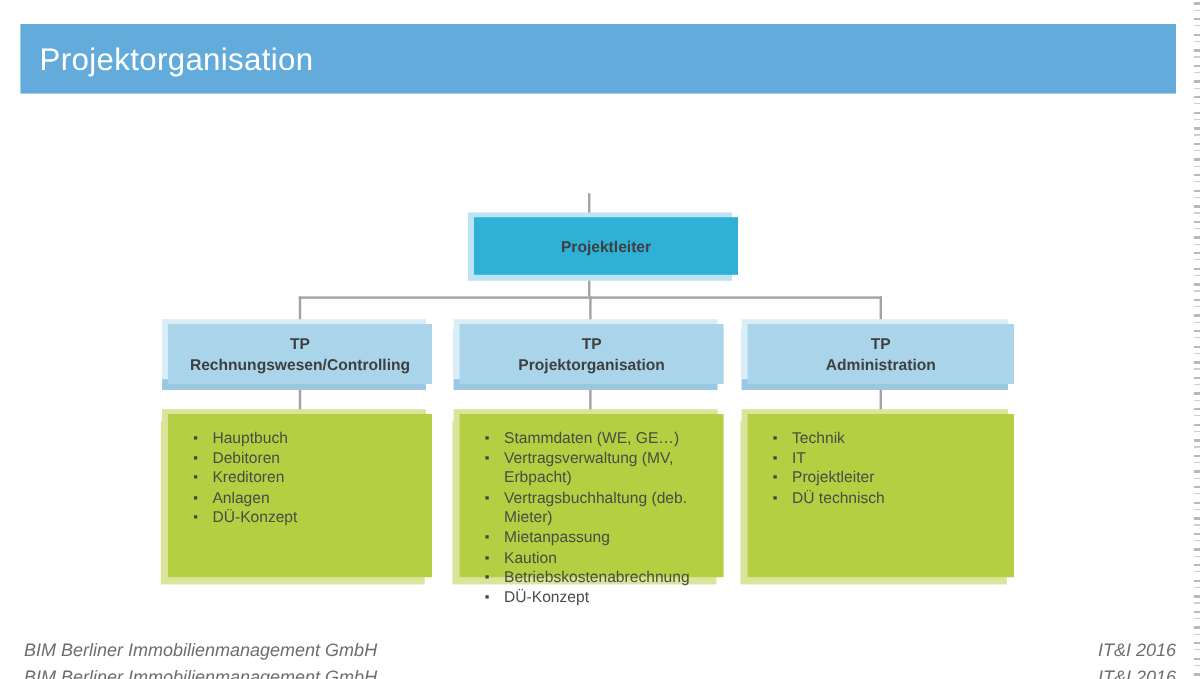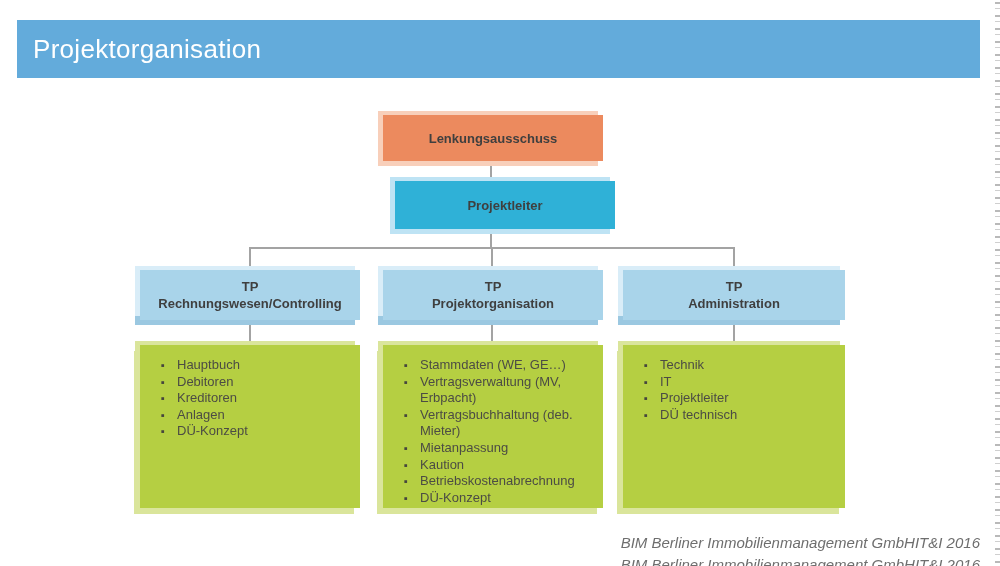--- a/index.html
+++ b/index.html
@@ -18,21 +18,21 @@
             box-shadow:-5px -4px 0 var(--orange_pale,#F8CFBA),-5px 5px 0 var(--orange_pale,#F8CFBA);}
   .box-manager{left:383px;top:181px;width:220px;height:48px;background:var(--cyan,#2FB1D7);
             box-shadow:-5px -4px 0 var(--cyan_pale,#BEE3F4),-5px 5px 0 var(--cyan_pale,#BEE3F4);margin-left:12px;}
   .box-tp{top:270px;height:50px;background:var(--lightblue,#A9D4EA);
             box-shadow:-5px -4px 0 var(--lightblue_pale,#D9EDF8),-5px 5px 0 var(--lightblue_mid,#9BC8E1);text-align:center;}
   .tp-1{left:140px;width:220px;}
   .tp-2{left:383px;width:220px;}
   .tp-3{left:623px;width:222px;}
 
   
-  .box-list{position:absolute;top:345px;height:163px;background:var(--green,#B5CF42);
+  .box-list{position:absolute;top:345px;height:136px;background:var(--green,#B5CF42);
             box-shadow:-5px -4px 0 var(--green_pale,#DAE59B),-6px 6px 0 var(--green_pale,#DAE59B);
             z-index:2;box-sizing:border-box;}
   .box-list ul{list-style:none;margin:12px 0 0 0;padding:0 10px 0 21px;}
   .box-list li{position:relative;padding-left:16px;font-size:13px;line-height:16.6px;
                color:#4C4C44;font-weight:400;}
   .box-list li::before{content:"▪";position:absolute;left:0;top:0;font-size:11px;color:#45453D;}
 
   
   .conn{position:absolute;background:var(--connector_gray,#A3A3A3);z-index:1;}
   .v{width:2px;}
@@ -41,21 +41,21 @@
   .c-mgr-down{left:490px;top:229px;height:18px;}
   .c-hbar{left:249px;top:247px;width:486px;}
   .c-drop-1{left:249px;top:247px;height:23px;}
   .c-drop-2{left:491px;top:247px;height:23px;}
   .c-drop-3{left:733px;top:247px;height:23px;}
   .c-tp-1{left:249px;top:320px;height:25px;}
   .c-tp-2{left:491px;top:320px;height:25px;}
   .c-tp-3{left:733px;top:320px;height:25px;}
 
   
-  .footer-row{position:absolute;left:0;width:1000px;display:flex;justify-content:flex-end;
+  .footer-row{position:absolute;left:0;width:1000px;display:flex;justify-content:space-between;
               padding:0 20px;box-sizing:border-box;font-style:italic;font-size:15px;
               color:#6E6E6E;line-height:20px;}
   .footer-main{top:533px;}
   .footer-clipped{top:555px;}
 
   
   .edge-texture{position:absolute;right:0;top:0;width:5px;height:566px;z-index:5;
       background:repeating-linear-gradient(180deg,
         transparent 0 2px,#b9b9b9 2px 4px,transparent 4px 8px,
         #cfcfcf 8px 9px,transparent 9px 13px);}
@@ -72,23 +72,20 @@
   <div class="conn v c-root-mgr"></div>
   <div class="conn v c-mgr-down"></div>
   <div class="conn h c-hbar"></div>
   <div class="conn v c-drop-1"></div>
   <div class="conn v c-drop-2"></div>
   <div class="conn v c-drop-3"></div>
   <div class="conn v c-tp-1"></div>
   <div class="conn v c-tp-2"></div>
   <div class="conn v c-tp-3"></div>
 
-  <div class="box box-root">
-    <span>Lenkungsausschuss</span>
-  </div>
   <div class="box box-manager">
     <span>Projektleiter</span>
   </div>
 
   <div class="box box-tp tp-1">
     <span>TP</span>
     <span>Rechnungswesen/Controlling</span>
   </div>
   <div class="box box-tp tp-2">
     <span>TP</span>

